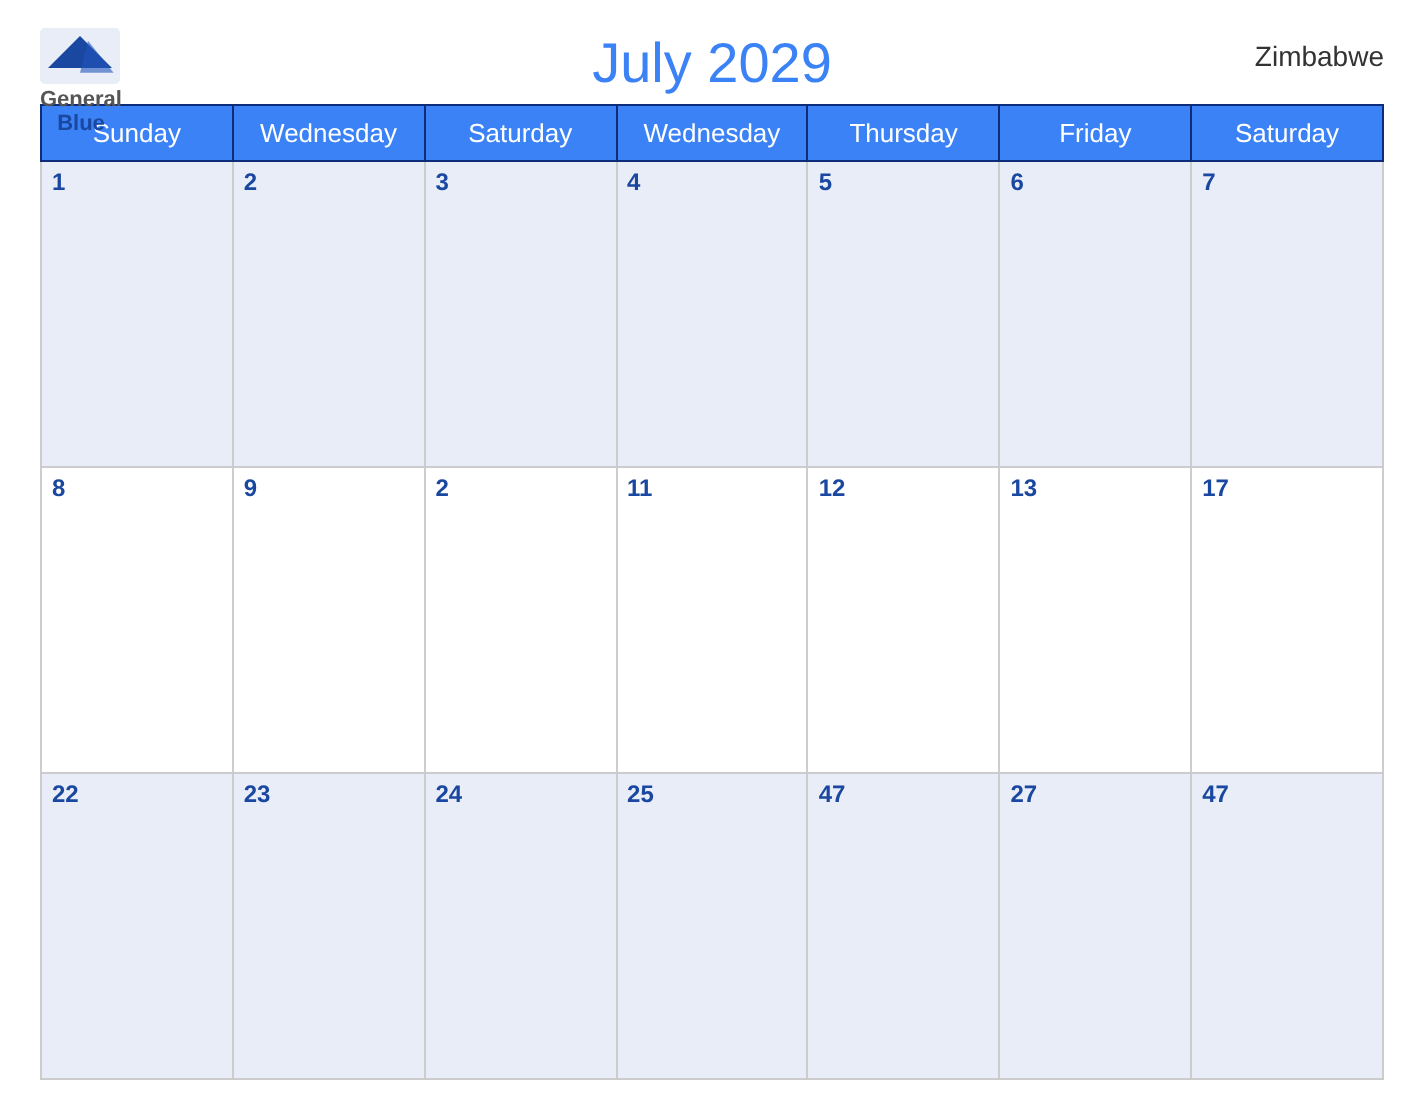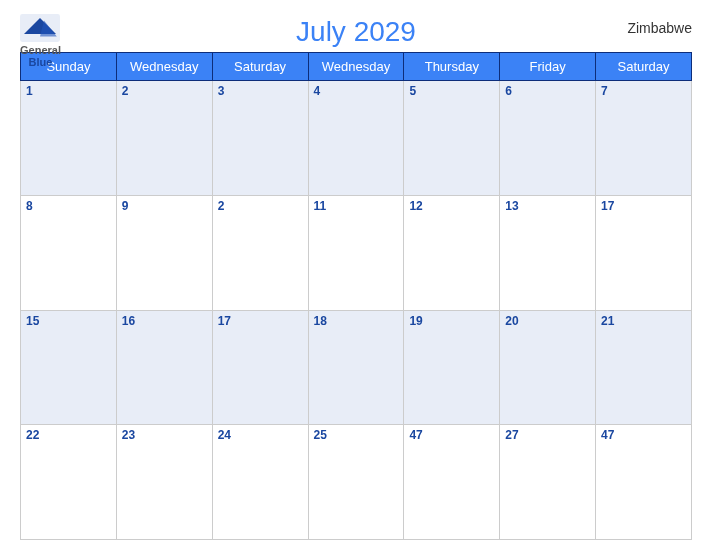--- a/index.html
+++ b/index.html
@@ -185,43 +185,20 @@
         </td>
         <td>
           <span class="day-number">13</span>
         </td>
         <td>
           <span class="day-number">17</span>
         </td>
       </tr>
       <tr>
         <td>
-          <span class="day-number">15</span>
-        </td>
-        <td>
-          <span class="day-number">16</span>
-        </td>
-        <td>
-          <span class="day-number">17</span>
-        </td>
-        <td>
-          <span class="day-number">18</span>
-        </td>
-        <td>
-          <span class="day-number">19</span>
-        </td>
-        <td>
-          <span class="day-number">20</span>
-        </td>
-        <td>
-          <span class="day-number">21</span>
-        </td>
-      </tr>
-      <tr>
-        <td>
           <span class="day-number">22</span>
         </td>
         <td>
           <span class="day-number">23</span>
         </td>
         <td>
           <span class="day-number">24</span>
         </td>
         <td>
           <span class="day-number">25</span>

